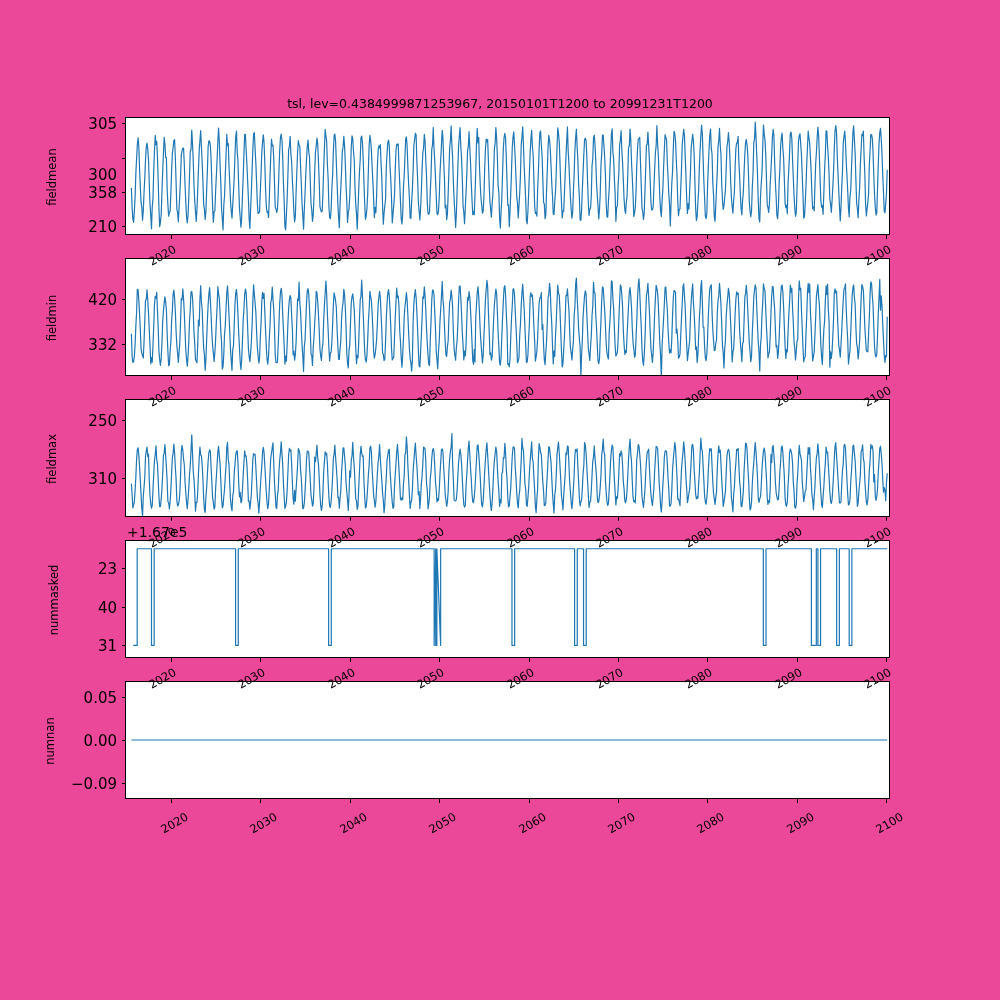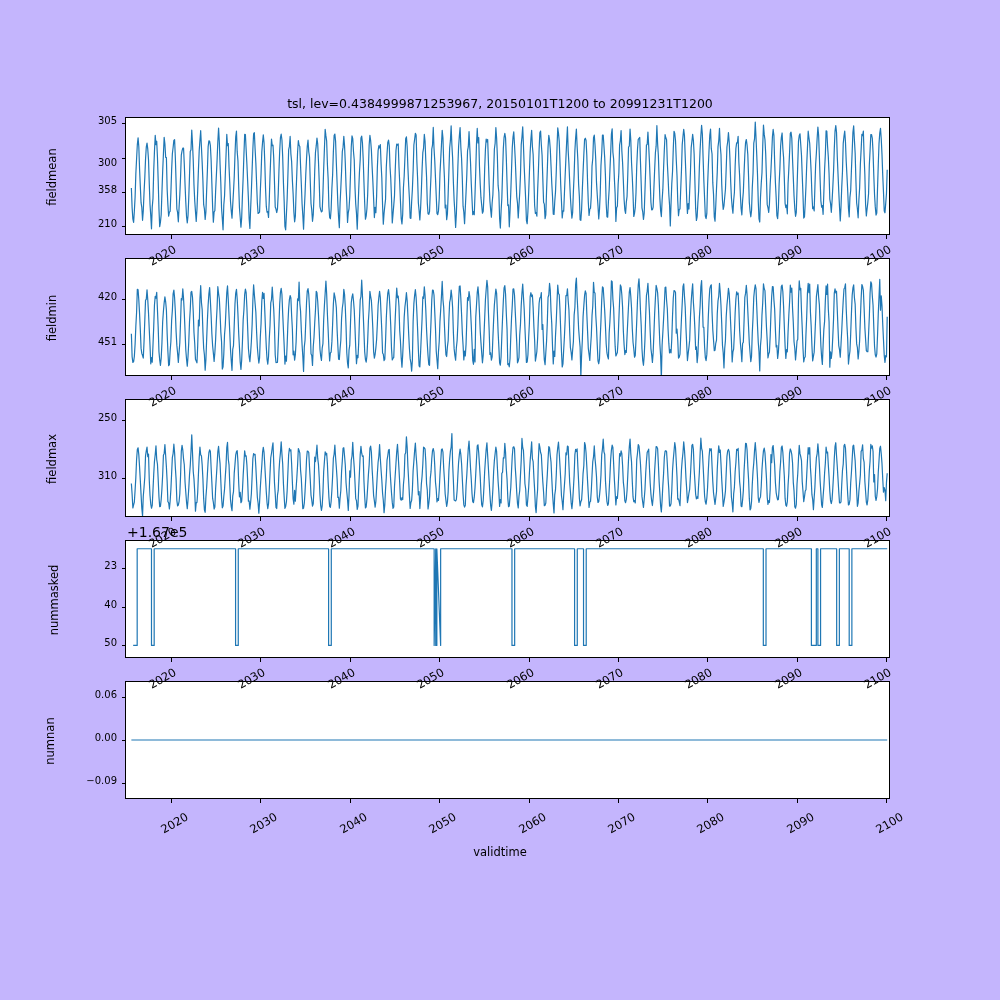--- a/index.html
+++ b/index.html
@@ -11,21 +11,21 @@
     width: 1000px;
     height: 1000px;
     font-family: "DejaVu Sans", sans-serif;
     color: #000000;
     overflow: hidden;
   }
   #figure {
     position: relative;
     width: 1000px;
     height: 1000px;
-    background: #c4b5fd;
+    background: #ec4899;
   }
   .title {
     position: absolute;
     left: 0;
     top: 96px;
     width: 1000px;
     text-align: center;
     font-size: 12.5px;
     color: #000000;
   }
@@ -41,21 +41,21 @@
   }
   .ylabel {
     position: absolute;
     font-size: 11.5px;
     color: #000000;
     transform-origin: 50% 50%;
     white-space: nowrap;
   }
   .ytick {
     position: absolute;
-    font-size: 10px;
+    font-size: 15px;
     color: #000000;
     text-align: right;
     white-space: nowrap;
   }
   .ytickmark {
     position: absolute;
     background: #000000;
     height: 1px;
     width: 3.5px;
   }
@@ -132,51 +132,50 @@
   <div class="ylabel" style="left:-6px; top:593px; width:120px; text-align:center; transform:rotate(-90deg);">nummasked</div>
   <div class="offsettext" style="left:127px; top:524px;">+1.67e5</div>
 
   <div class="panel" id="panel4" style="left:125px; top:681px; width:765px; height:118px;">
       <svg width="763" height="116">
         <path d="M 5.366940211019105 58 L 761.2110199296576 58" fill="none" stroke="#1f77b4" stroke-width="1.2" stroke-linejoin="round"></path>
       </svg>
     </div>
   <div class="ylabel" style="left:-10px; top:734px; width:120px; text-align:center; transform:rotate(-90deg);">numnan</div>
 
-  <div class="xlabel" style="top:845px;">validtime</div>
 
   <div id="decor">
       <div class="ytickmark" style="left: 121.5px; top: 226.45px;"></div>
       <div class="ytick" style="left: 61px; top: 218.45px; width: 56px;">210</div>
       <div class="ytickmark" style="left: 121.5px; top: 192.13px;"></div>
       <div class="ytick" style="left: 61px; top: 184.13px; width: 56px;">358</div>
       <div class="ytickmark" style="left: 121.5px; top: 157.811px;"></div>
-      <div class="ytick" style="left: 61px; top: 157px; width: 56px;">300</div>
+      <div class="ytick" style="left: 61px; top: 166px; width: 56px;">300</div>
       <div class="ytickmark" style="left: 121.5px; top: 123.491px;"></div>
       <div class="ytick" style="left: 61px; top: 115.491px; width: 56px;">305</div>
       <div class="ytickmark" style="left: 121.5px; top: 344.188px;"></div>
-      <div class="ytick" style="left: 61px; top: 336.188px; width: 56px;">451</div>
+      <div class="ytick" style="left: 61px; top: 336.188px; width: 56px;">332</div>
       <div class="ytickmark" style="left: 121.5px; top: 298.875px;"></div>
       <div class="ytick" style="left: 61px; top: 290.875px; width: 56px;">420</div>
       <div class="ytickmark" style="left: 121.5px; top: 478.3px;"></div>
       <div class="ytick" style="left: 61px; top: 470.3px; width: 56px;">310</div>
       <div class="ytickmark" style="left: 121.5px; top: 420.3px;"></div>
       <div class="ytick" style="left: 61px; top: 412.3px; width: 56px;">250</div>
       <div class="ytickmark" style="left: 121.5px; top: 645.4px;"></div>
-      <div class="ytick" style="left: 61px; top: 637.4px; width: 56px;">50</div>
+      <div class="ytick" style="left: 61px; top: 637.4px; width: 56px;">31</div>
       <div class="ytickmark" style="left: 121.5px; top: 606.733px;"></div>
       <div class="ytick" style="left: 61px; top: 598.733px; width: 56px;">40</div>
       <div class="ytickmark" style="left: 121.5px; top: 568.067px;"></div>
       <div class="ytick" style="left: 61px; top: 560.067px; width: 56px;">23</div>
       <div class="ytickmark" style="left: 121.5px; top: 782.647px;"></div>
       <div class="ytick" style="left: 61px; top: 774.647px; width: 56px;">−0.09</div>
       <div class="ytickmark" style="left: 121.5px; top: 740px;"></div>
       <div class="ytick" style="left: 61px; top: 732px; width: 56px;">0.00</div>
       <div class="ytickmark" style="left: 121.5px; top: 697.353px;"></div>
-      <div class="ytick" style="left: 61px; top: 689.353px; width: 56px;">0.06</div>
+      <div class="ytick" style="left: 61px; top: 689.353px; width: 56px;">0.05</div>
       <div class="xtickmark" style="left: 170.725px; top: 235px;"></div>
       <div class="xtick-rot" style="left: 74.7245px; width: 100px; top: 241px;">2020</div>
       <div class="xtickmark" style="left: 260.174px; top: 235px;"></div>
       <div class="xtick-rot" style="left: 164.174px; width: 100px; top: 241px;">2030</div>
       <div class="xtickmark" style="left: 349.623px; top: 235px;"></div>
       <div class="xtick-rot" style="left: 253.623px; width: 100px; top: 241px;">2040</div>
       <div class="xtickmark" style="left: 439.072px; top: 235px;"></div>
       <div class="xtick-rot" style="left: 343.072px; width: 100px; top: 241px;">2050</div>
       <div class="xtickmark" style="left: 528.521px; top: 235px;"></div>
       <div class="xtick-rot" style="left: 432.521px; width: 100px; top: 241px;">2060</div>

